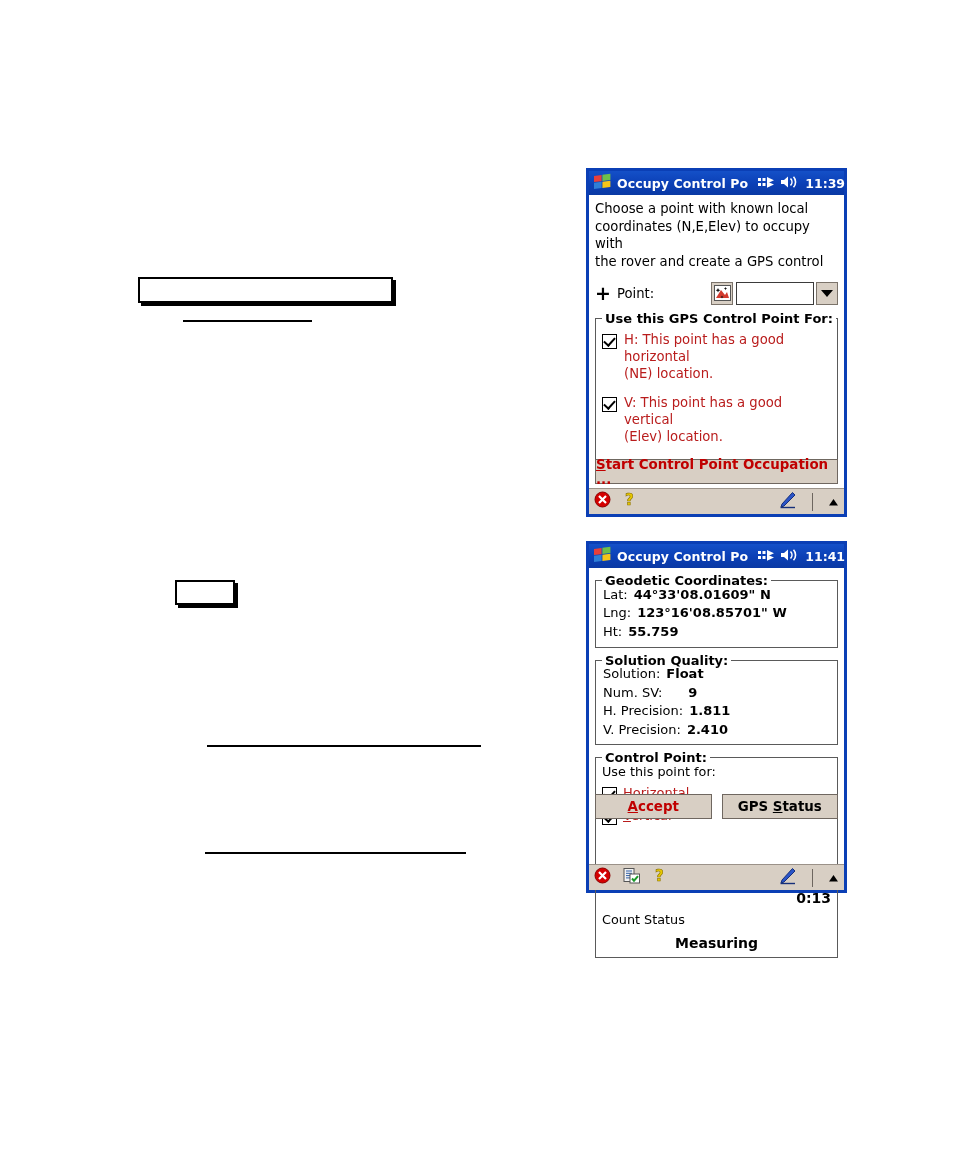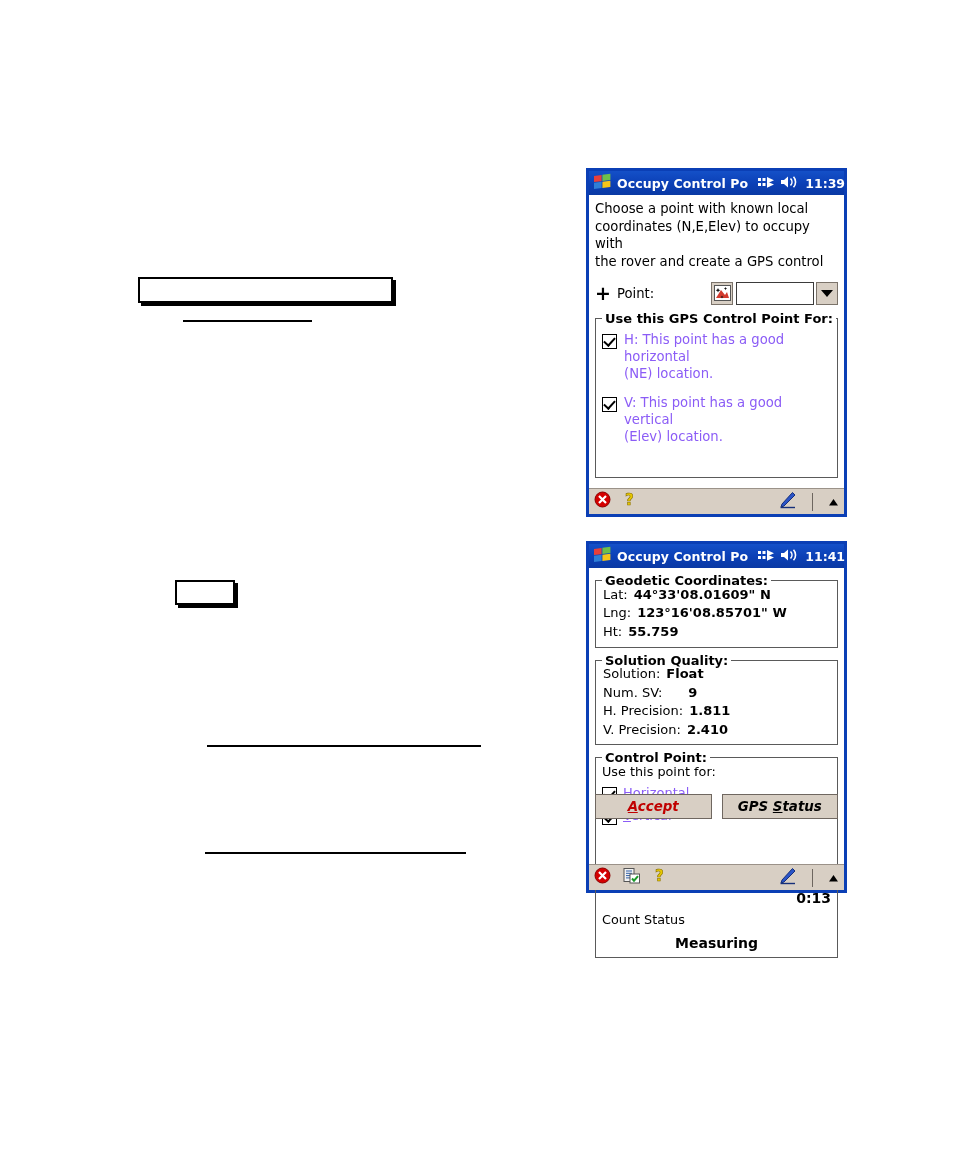--- a/index.html
+++ b/index.html
@@ -173,21 +173,21 @@
     left: 3px; top: 0px;
     width: 5px; height: 9px;
     border: solid #000;
     border-width: 0 2px 2px 0;
     transform: rotate(42deg);
   }
   .cbtext {
     font-size: 13.2px;
     line-height: 1.28;
     margin-left: 7px;
-    color: #8b5cf6;
+    color: #b91c1c;
     white-space: pre-line;
   }
 
   
   .actionbar {
     position: absolute;
     left: 6px; right: 6px;
     bottom: 2px;
   }
   .btn {
@@ -317,20 +317,25 @@
 (NE) location.</span>
       </div>
 
       <div class="cbrow" style="margin-top:12px;">
         <span class="cbox checked"></span>
         <span class="cbtext">V:  This point has a good vertical
 (Elev) location.</span>
       </div>
     </div>
 
+    <div class="actionbar" style="bottom:30px;">
+      <div class="btn red">
+        <span><u>S</u><span>tart Control Point Occupation ...</span></span>
+      </div>
+    </div>
   </div>
 
   <div class="statusbar">
     <span>
       <svg width="17" height="17" viewBox="0 0 17 17">
         <circle cx="8.5" cy="8.5" r="7.5" fill="#d40000" stroke="#8c0000"></circle>
         <path d="M5 5 L12 12 M12 5 L5 12" stroke="#ffffff" stroke-width="2.2"></path>
       </svg>
     </span>
     <span>
@@ -442,21 +447,21 @@
       </div>
 
       <div class="half" style="height:90px;">
         <span class="glabel">Session Time:</span>
         <div class="bigval" style="margin-top:1px;">0:13</div>
         <div class="smalltxt" style="margin-top:6px;">Count Status</div>
         <div class="bigval centered" style="margin-top:8px;">Measuring</div>
       </div>
     </div>
 
-    <div class="actionbar" style="bottom:31px;font-style:italic;">
+    <div class="actionbar" style="bottom:31px;">
       <div class="btnrow">
         <div class="btn red" style="flex:1 1 0;">
           <span><u>A</u><span>ccept</span></span>
         </div>
         <div class="btn black" style="flex:1 1 0;">
           <span><span>GPS </span><u>S</u><span>tatus</span></span>
         </div>
       </div>
     </div>
   </div>

